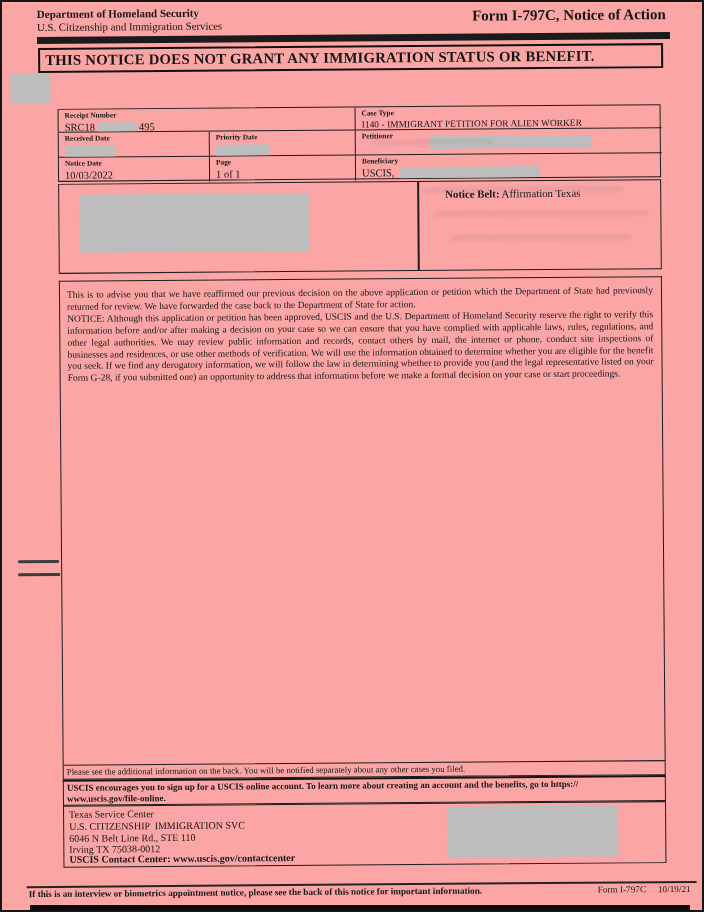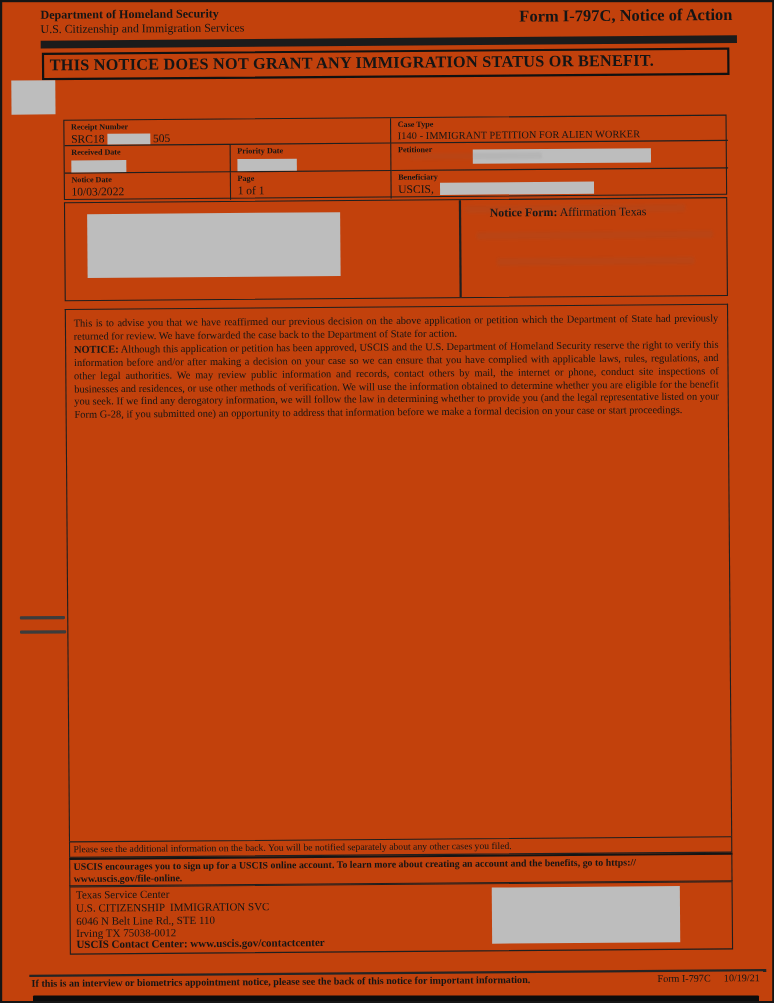--- a/index.html
+++ b/index.html
@@ -1,18 +1,18 @@
 <!DOCTYPE html>
 <html><head>
 <meta charset="utf-8">
 <style>
   html,body{margin:0;padding:0;background:#ffffff;}
   .scan{
     position:relative; width:704px; height:912px; overflow:hidden;
-    background:#c2410c; box-sizing:border-box;
+    background:#fca5a5; box-sizing:border-box;
     border:2px solid #151515;
     font-family:"Liberation Serif","DejaVu Serif",serif;
     color:#151515;
   }
   .sheet{position:absolute; inset:0; transform:rotate(-0.45deg); transform-origin:40px 40px;}
   .abs{position:absolute; box-sizing:border-box;}
   
   .dept1{left:35px; top:6px; font-size:11px; font-weight:bold;}
   .dept2{left:35px; top:19px; font-size:10.8px;}
   .form-title{right:36px; top:9px; font-size:15px; font-weight:bold; text-align:right;}
@@ -39,21 +39,21 @@
   .ntc-div{position:absolute; left:358px; top:0; bottom:0; width:1.5px; background:#1f1f1f;}
   .ntc-redact{position:absolute; left:20px; top:10px; width:230px; height:58px;}
   .ntc-text{position:absolute; left:386px; top:6px; font-size:10.8px; white-space:nowrap;}
   
   .bodybox{
     left:55px; top:279px; width:603px; height:484px;
     border:1.5px solid #1f1f1f; border-bottom:none;
     padding:8px 8px 0 7px; font-size:9.5px; line-height:11.9px; text-align:justify;
   }
   .bodybox p{margin:0;}
-  b.inlinebold{font-weight:bold;}
+  b.inlinebold{font-weight:normal;}
   
   .row-back{left:55px; top:763px; width:603px; height:14.5px; border:1.1px solid #1f1f1f;
     font-size:8.8px; padding:1px 3px; white-space:nowrap; overflow:hidden;}
   .row-online{left:55px; top:777.5px; width:603px; height:26px;
     border:1.2px solid #1f1f1f; border-top:2.6px solid #141414;
     font-size:9px; font-weight:bold; line-height:11.3px; padding:1px 3px; box-sizing:border-box;}
   .office{left:55px; top:804px; width:603px; height:62px; border:1.5px solid #1f1f1f; padding:2px 0 0 5px;}
   .office-line{font-size:10px; line-height:11.8px; white-space:pre-wrap;}
   .office-contact{position:absolute; left:5px; bottom:2px; font-size:10px; font-weight:bold; white-space:nowrap;}
   .office-redact{position:absolute; left:383px; top:3px; width:171px; height:51px;}
@@ -80,21 +80,21 @@
     <div class="abs form-title">Form I-797C, Notice of Action</div>
     <div class="abs hdr-bar"></div>
     <div class="abs banner">THIS NOTICE DOES NOT GRANT ANY IMMIGRATION STATUS OR BENEFIT.</div>
 
     <div class="abs redact r-topleft" style="background: rgb(189, 189, 189);"></div>
 
     <div class="abs tbl">
       <div class="cell bR bB" style="left:0;top:0;width:297px;height:23px;">
         <div class="cl">Receipt Number</div>
         <div class="cv">
-          <span>SRC18</span><span class="redact inline-redact" style="width: 39px; height: 10px; margin: 0px 2px 0px 3px; background: rgb(189, 189, 189);"></span><span>505</span>
+          <span>SRC18</span><span class="redact inline-redact" style="width: 39px; height: 10px; margin: 0px 2px 0px 3px; background: rgb(189, 189, 189);"></span><span>495</span>
         </div>
       </div>
       <div class="cell bB" style="left:297px;top:0;width:306px;height:23px;">
         <div class="cl">Case Type</div>
         <div class="cv cv-caps">I140 - IMMIGRANT PETITION FOR ALIEN WORKER</div>
       </div>
       <div class="cell bR bB" style="left:0;top:23px;width:151px;height:25px;">
         <div class="cl">Received Date</div>
         <div class="redact" style="width: 50px; height: 12px; margin-top: 3px; background: rgb(189, 189, 189);"></div>
       </div>
@@ -119,21 +119,21 @@
         <div class="cv">
           <span>USCIS,</span><span class="redact inline-redact" style="width: 140px; height: 11px; margin-left: 6px; background: rgb(189, 189, 189);"></span>
         </div>
       </div>
     </div>
 
     <div class="abs ntc">
       <div class="ntc-redact redact" style="background: rgb(189, 189, 189);"></div>
       <div class="ntc-div"></div>
       <div class="ntc-text">
-        <b>Notice Form:</b>
+        <b>Notice Belt:</b>
         <span>Affirmation Texas</span>
       </div>
     </div>
 
     <div class="abs bodybox">
       <p>This is to advise you that we have reaffirmed our previous decision on the above application or petition which the Department of State had previously returned for review. We have forwarded the case back to the Department of State for action.</p>
       <p><b class="inlinebold">NOTICE:</b><span> Although this application or petition has been approved, USCIS and the U.S. Department of Homeland Security reserve the right to verify this information before and/or after making a decision on your case so we can ensure that you have complied with applicable laws, rules, regulations, and other legal authorities. We may review public information and records, contact others by mail, the internet or phone, conduct site inspections of businesses and residences, or use other methods of verification. We will use the information obtained to determine whether you are eligible for the benefit you seek. If we find any derogatory information, we will follow the law in determining whether to provide you (and the legal representative listed on your Form G-28, if you submitted one) an opportunity to address that information before we make a formal decision on your case or start proceedings.</span></p>
     </div>
 
     <div class="abs row-back">Please see the additional information on the back. You will be notified separately about any other cases you filed.</div>

